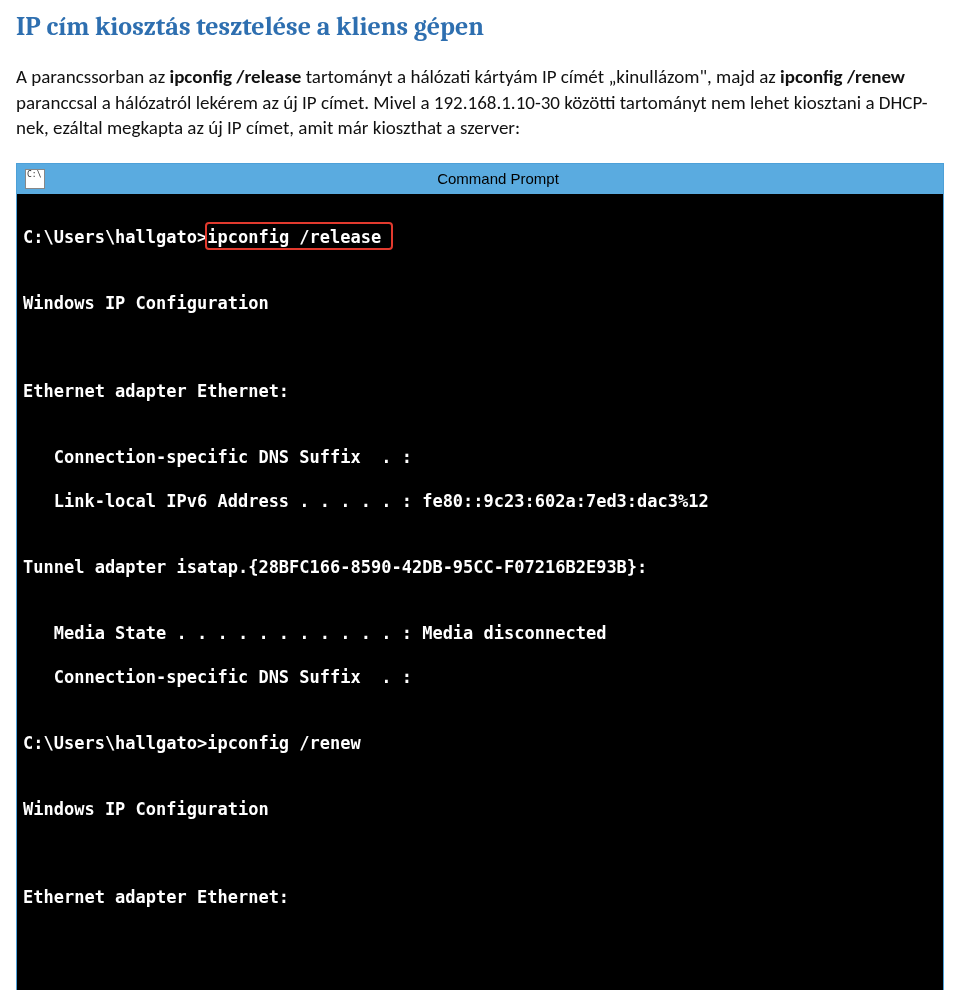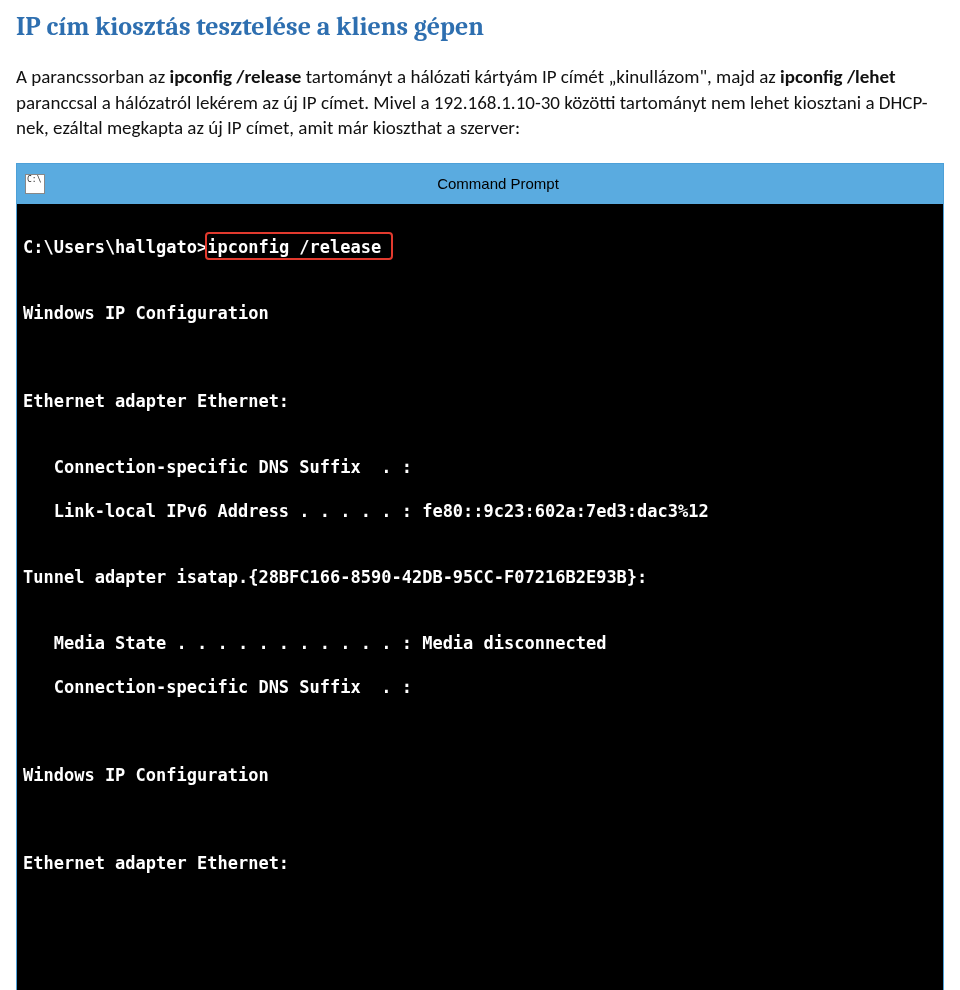--- a/index.html
+++ b/index.html
@@ -27,21 +27,21 @@
   p.para b { font-weight: 700; }
 
   .window {
     background: #000;
     width: 928px;
     border: 1px solid #4da0d8;
     box-sizing: border-box;
   }
   .titlebar {
     background: #5aabe0;
-    height: 40px;
+    height: 30px;
     display: flex;
     align-items: center;
     position: relative;
   }
   .titlebar .sysicon {
     width: 18px;
     height: 18px;
     background: #fff;
     margin: 0 8px;
     position: relative;
@@ -78,21 +78,21 @@
     border-radius: 4px;
     pointer-events: none;
   }
 </style>
 </head>
 <body>
 
 <h2 class="heading">IP cím kiosztás tesztelése a kliens gépen</h2>
 
 <p class="para">
-  <span>A parancssorban az </span><b>ipconfig /release</b><span> tartományt a hálózati kártyám IP címét „kinullázom", majd az </span><b>ipconfig /lehet</b><span> paranccsal a hálózatról lekérem az új IP címet. Mivel a 192.168.1.10-30 közötti tartományt nem lehet kiosztani a DHCP-nek, ezáltal megkapta az új IP címet, amit már kioszthat a szerver:</span>
+  <span>A parancssorban az </span><b>ipconfig /release</b><span> tartományt a hálózati kártyám IP címét „kinullázom", majd az </span><b>ipconfig /renew</b><span> paranccsal a hálózatról lekérem az új IP címet. Mivel a 192.168.1.10-30 közötti tartományt nem lehet kiosztani a DHCP-nek, ezáltal megkapta az új IP címet, amit már kioszthat a szerver:</span>
 </p>
 
 <div class="window">
   <div class="titlebar">
     <div class="sysicon"></div>
     <div class="title">Command Prompt</div>
   </div>
   <div class="term">
 <span class="line rel"><span>C:\Users\hallgato&gt;</span><span>ipconfig /release</span><span class="hl1" style="left:182px;top:-4px;width:184px;height:24px;"></span></span>
 <span class="line"></span>
@@ -102,20 +102,21 @@
 <span class="line">Ethernet adapter Ethernet:</span>
 <span class="line"></span>
 <span class="line">   Connection-specific DNS Suffix  . :</span>
 <span class="line">   Link-local IPv6 Address . . . . . : fe80::9c23:602a:7ed3:dac3%12</span>
 <span class="line"></span>
 <span class="line">Tunnel adapter isatap.{28BFC166-8590-42DB-95CC-F07216B2E93B}:</span>
 <span class="line"></span>
 <span class="line">   Media State . . . . . . . . . . . : Media disconnected</span>
 <span class="line">   Connection-specific DNS Suffix  . :</span>
 <span class="line"></span>
+<span class="line">C:\Users\hallgato&gt;ipconfig /renew</span>
 <span class="line"></span>
 <span class="line">Windows IP Configuration</span>
 <span class="line"></span>
 <span class="line"></span>
 <span class="line">Ethernet adapter Ethernet:</span>
 <span class="line"></span>
 
 
 
 

